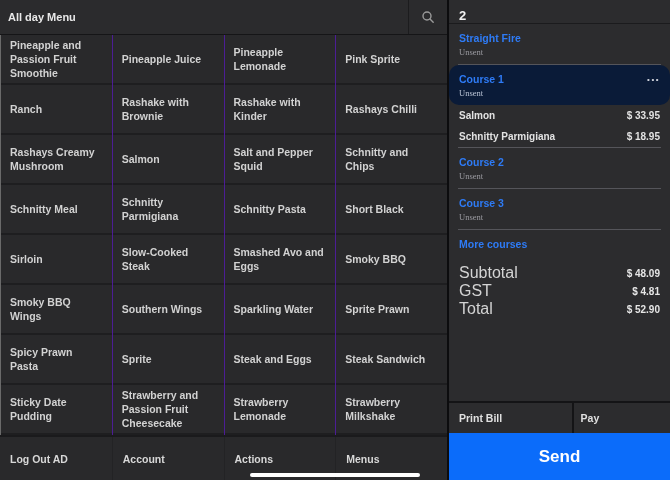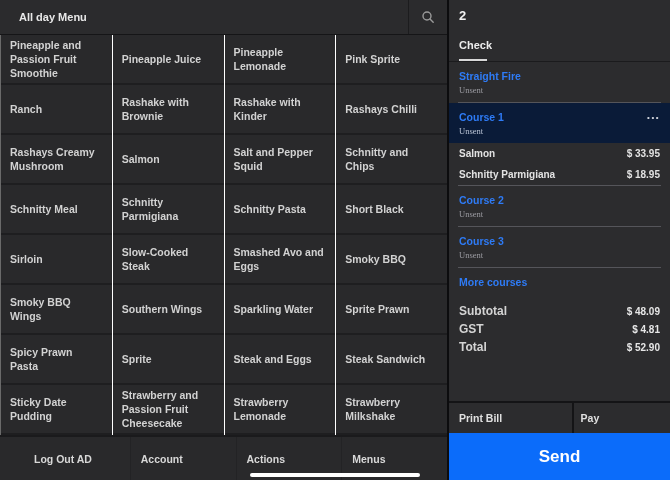--- a/index.html
+++ b/index.html
@@ -4,71 +4,71 @@
 <style>
   * { margin:0; padding:0; box-sizing:border-box; }
   html,body { width:670px; height:480px; overflow:hidden; background:#151517;
               font-family:"Liberation Sans", sans-serif; }
   .app { position:relative; width:670px; height:480px; display:flex; }
 
   
   .left { width:447px; height:480px; display:flex; flex-direction:column; background:#1e1e20; }
   .topbar { height:35px; background:#2b2b2d; border-bottom:1px solid #151517;
             display:flex; align-items:stretch; }
-  .topbar-title { flex:1; display:flex; align-items:center; padding-left:19px;
+  .topbar-title { flex:1; display:flex; align-items:center; padding-left:8px;
                   color:#e8e8e8; font-size:11px; font-weight:700; }
   .search-zone { width:39px; border-left:1px solid #1c1c1e; display:flex;
                  align-items:center; justify-content:center; cursor:pointer; }
   .search-zone svg { display:block; }
 
   .grid { flex:1; display:grid; grid-template-columns:repeat(4,1fr);
-          grid-auto-rows:50px; column-gap:1px; background:#ffffff;
+          grid-auto-rows:50px; column-gap:1px; background:#4c1d95;
           border-left:1px solid #6a6a6a; }
   .cell { background:#29292b; border-bottom:2px solid #1e1e20;
           display:flex; align-items:center; padding:0 9px;
           color:#d2d2d2; font-size:10.5px; font-weight:700; line-height:1.35;
           cursor:pointer; }
 
   .bottombar { height:45px; background:#29292b; border-top:2px solid #1a1a1c;
-               display:flex;padding-left:24px; }
+               display:flex; }
   .bb-item { width:25%; display:flex; align-items:center; padding-left:10px;
              color:#d8d8d8; font-size:10.5px; font-weight:700;
              border-left:1px solid #232325; cursor:pointer; }
   .bb-item:first-child { border-left:none; }
 
   
   .right { width:223px; height:480px; background:#2c2c2e; border-left:2px solid #0c0c0e;
            display:flex; flex-direction:column; }
   .chk-header { padding:8px 10px 0 10px; }
   .guest-count { color:#f2f2f2; font-size:13px; font-weight:700; }
   .tab-row { margin-top:12px; }
   .tab-label { color:#ececec; font-size:11px; font-weight:700; display:inline-block; }
   .tab-underline { width:28px; height:2px; background:#d8d8d8; margin-top:6px; }
   .hdr-divider { height:1px; background:#1b1b1d; }
 
   .sections { }
   .course { padding:8px 10px 7px 10px; cursor:pointer; }
   .course.selected { background:var(--selected-bg,#0a1b38); display:flex;
-                     align-items:flex-start; justify-content:space-between; }
+                     align-items:flex-start; justify-content:space-between;border-radius:10px; }
   .course-name { color:var(--accent,#2e7bf6); font-size:10.5px; font-weight:700; }
   .course-status { color:#9a9aa0; font-size:8.5px; margin-top:3px;font-family:Liberation Serif, serif; }
   .course.selected .course-status { color:#b9c3d4; }
   .ellipsis-btn { color:#d5d8e0; font-size:8px; letter-spacing:1.5px; padding-top:2px;
                   cursor:pointer; }
   .sec-divider { height:1px; background:#55555a; margin:0 9px; }
   .item-row { display:flex; align-items:center; justify-content:space-between;
               height:21px; padding:0 10px; cursor:pointer; }
   .item-name, .item-price { color:#e2e2e2; font-size:10px; font-weight:700; }
   .more-link { padding:8px 21px 6px 10px; color:var(--accent,#2e7bf6);
                font-size:10.5px; font-weight:700; cursor:pointer; }
 
   .totals { margin-top:8px; }
   .total-row { display:flex; align-items:center; justify-content:space-between;
                height:18px; padding:0 10px; }
-  .total-label { color:#d4d4d4; font-size:12px; font-weight:700; }
+  .total-label { color:#d4d4d4; font-size:16px; font-weight:400; }
   .total-value { color:#e6e6e6; font-size:10px; font-weight:700; }
 
   .spacer { flex:1; }
   .action-row { height:32px; border-top:2px solid #141416; display:flex;gap:24px; }
   .action-cell { width:50%; display:flex; align-items:center; padding-left:10px;
                  color:#e0e0e0; font-size:10.5px; font-weight:700; cursor:pointer; }
   .action-cell + .action-cell { border-left:2px solid #141416;padding-left:7px; }
   .send-btn { height:47px; background:var(--send,#0b6cfa); display:flex;
               align-items:center; justify-content:center; color:#ffffff;
               font-size:17px; font-weight:700; cursor:pointer; }
@@ -197,24 +197,20 @@
         <div class="bb-item">Log Out AD</div>
         <div class="bb-item">Account</div>
         <div class="bb-item">Actions</div>
         <div class="bb-item">Menus</div>
       </div>
   </div>
 
   <div class="right">
     <div class="chk-header">
       <div class="guest-count">2</div>
-      <div class="tab-row">
-        <span class="tab-label">Check</span>
-        <div class="tab-underline"></div>
-      </div>
     </div>
     <div class="hdr-divider"></div>
 
     <div class="sections">
         <div class="course">
           <div class="">
             <div class="course-name">Straight Fire</div>
             <div class="course-status">Unsent</div>
           </div>
         </div>

